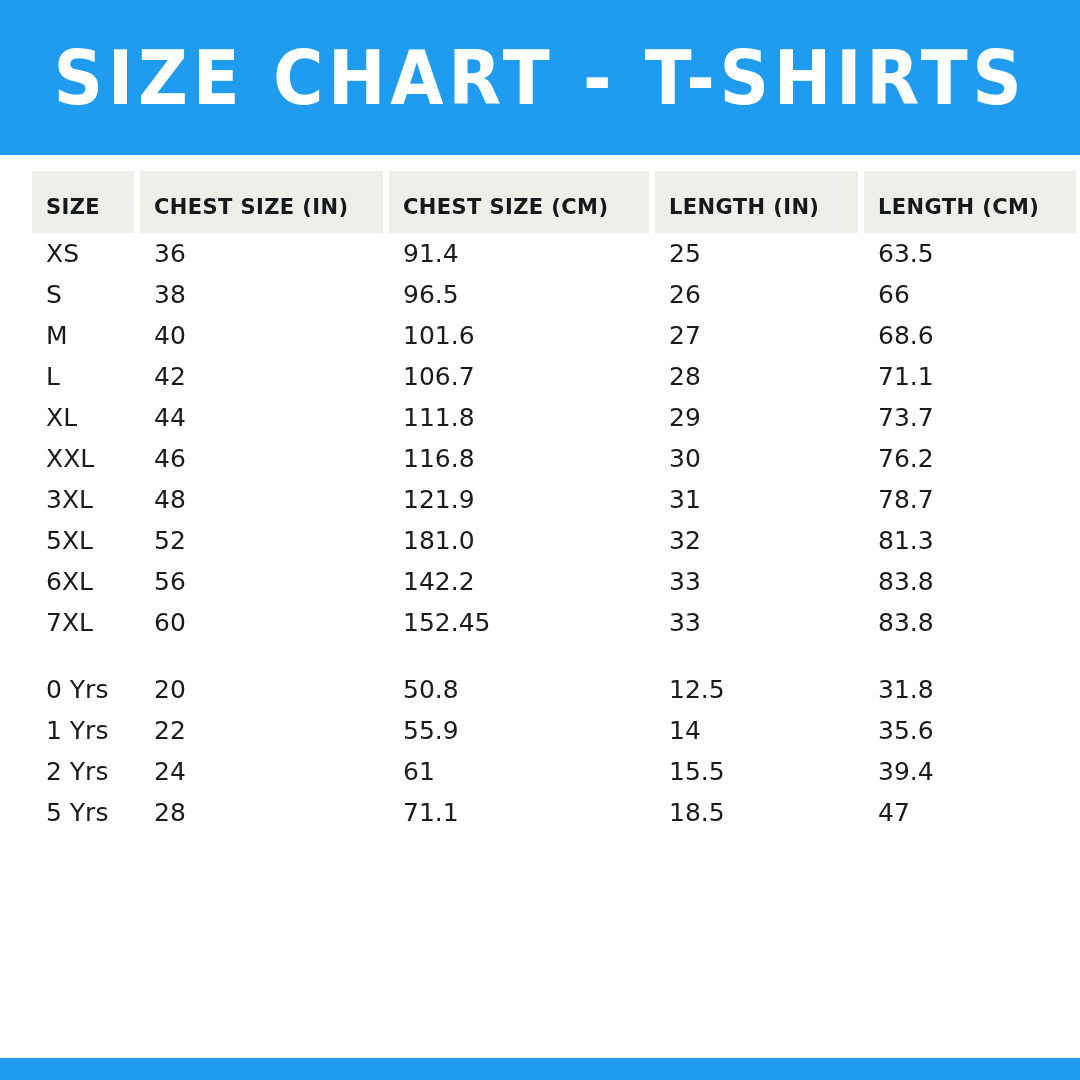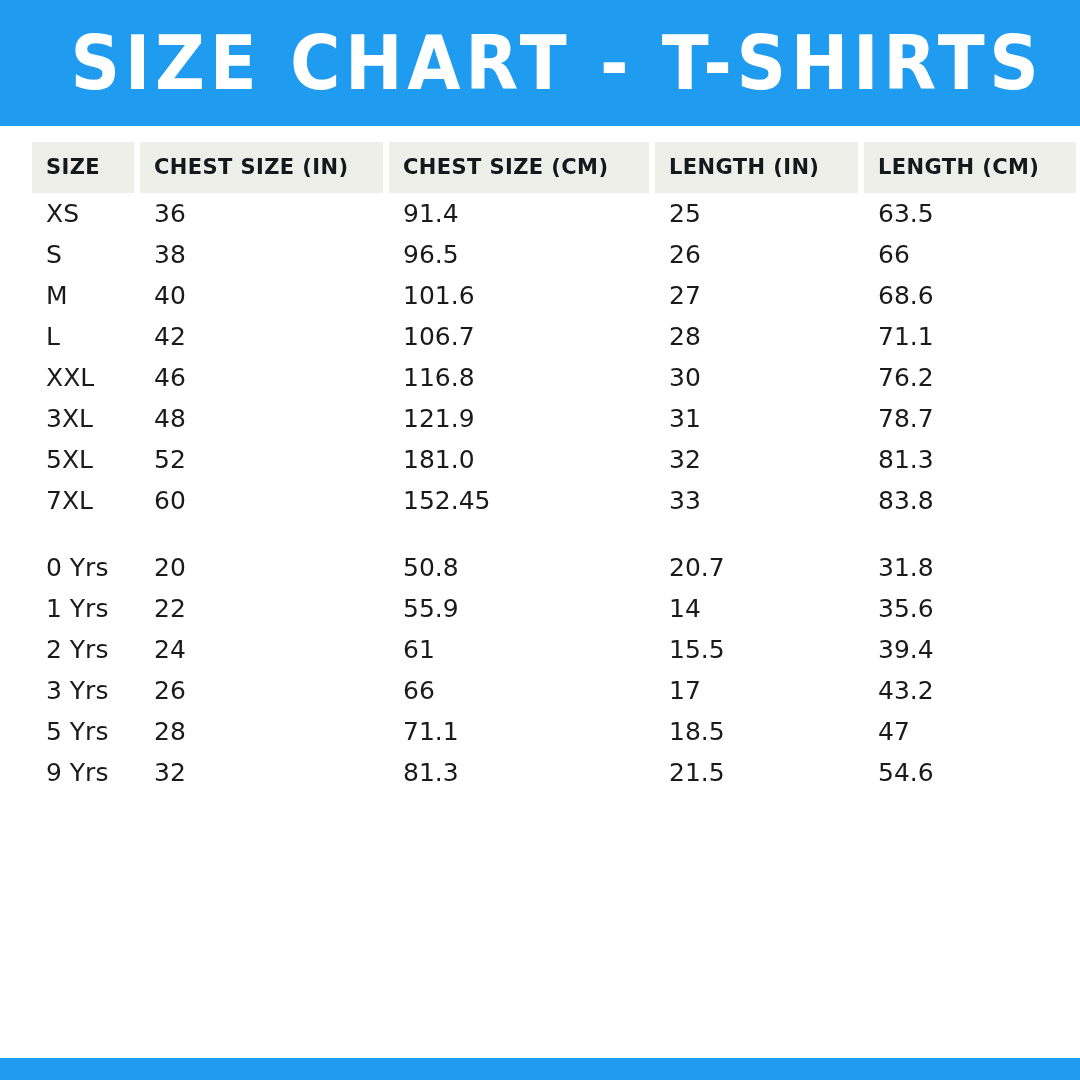--- a/index.html
+++ b/index.html
@@ -17,24 +17,24 @@
     width: 1080px;
     height: 1080px;
     position: relative;
     display: flex;
     flex-direction: column;
     background: #ffffff;
   }
   
   .header {
     background: #1F9BEF;
-    height: 126px;
+    height: 155px;
     display: flex;
     align-items: center;
-    justify-content: flex-end;
+    justify-content: center;
     flex: 0 0 auto;
   }
   .header-title {
     color: #ffffff;
     font-family: "DejaVu Sans", sans-serif;
     font-weight: 700;
     font-size: 74px;
     letter-spacing: 5px;
     text-transform: uppercase;
     transform: scaleX(0.93);
@@ -59,21 +59,21 @@
   table.size-table col.c4 { width: 212px; }
 
   thead th {
     background: #EFEFEA;
     color: #15181C;
     font-family: "DejaVu Sans", sans-serif;
     font-weight: 700;
     font-size: 21px;
     letter-spacing: 0.4px;
     text-align: left;
-    padding: 13px 14px 14px 14px;
+    padding: 24px 14px 14px 14px;
     height: 22px;
     vertical-align: middle;
     white-space: nowrap;
   }
   tbody td {
     font-family: "DejaVu Sans", sans-serif;
     font-weight: 400;
     font-size: 25px;
     color: #1A1A1A;
     padding: 6px 14px 6px 14px;
@@ -145,20 +145,27 @@
           <td>68.6</td>
         </tr>
         <tr>
           <td>L</td>
           <td>42</td>
           <td>106.7</td>
           <td>28</td>
           <td>71.1</td>
         </tr>
         <tr>
+          <td>XL</td>
+          <td>44</td>
+          <td>111.8</td>
+          <td>29</td>
+          <td>73.7</td>
+        </tr>
+        <tr>
           <td>XXL</td>
           <td>46</td>
           <td>116.8</td>
           <td>30</td>
           <td>76.2</td>
         </tr>
         <tr>
           <td>3XL</td>
           <td>48</td>
           <td>121.9</td>
@@ -166,75 +173,68 @@
           <td>78.7</td>
         </tr>
         <tr>
           <td>5XL</td>
           <td>52</td>
           <td>181.0</td>
           <td>32</td>
           <td>81.3</td>
         </tr>
         <tr>
+          <td>6XL</td>
+          <td>56</td>
+          <td>142.2</td>
+          <td>33</td>
+          <td>83.8</td>
+        </tr>
+        <tr>
           <td>7XL</td>
           <td>60</td>
           <td>152.45</td>
           <td>33</td>
           <td>83.8</td>
         </tr>
 
         <tr class="spacer">
           <td></td>
           <td></td>
           <td></td>
           <td></td>
           <td></td>
         </tr>
 
         <tr>
           <td>0 Yrs</td>
           <td>20</td>
           <td>50.8</td>
-          <td>20.7</td>
+          <td>12.5</td>
           <td>31.8</td>
         </tr>
         <tr>
           <td>1 Yrs</td>
           <td>22</td>
           <td>55.9</td>
           <td>14</td>
           <td>35.6</td>
         </tr>
         <tr>
           <td>2 Yrs</td>
           <td>24</td>
           <td>61</td>
           <td>15.5</td>
           <td>39.4</td>
         </tr>
         <tr>
-          <td>3 Yrs</td>
-          <td>26</td>
-          <td>66</td>
-          <td>17</td>
-          <td>43.2</td>
-        </tr>
-        <tr>
           <td>5 Yrs</td>
           <td>28</td>
           <td>71.1</td>
           <td>18.5</td>
           <td>47</td>
         </tr>
-        <tr>
-          <td>9 Yrs</td>
-          <td>32</td>
-          <td>81.3</td>
-          <td>21.5</td>
-          <td>54.6</td>
-        </tr>
       </tbody>
     </table>
   </div>
 
   <div class="footer"></div>
 </div>
 
 </body></html>

